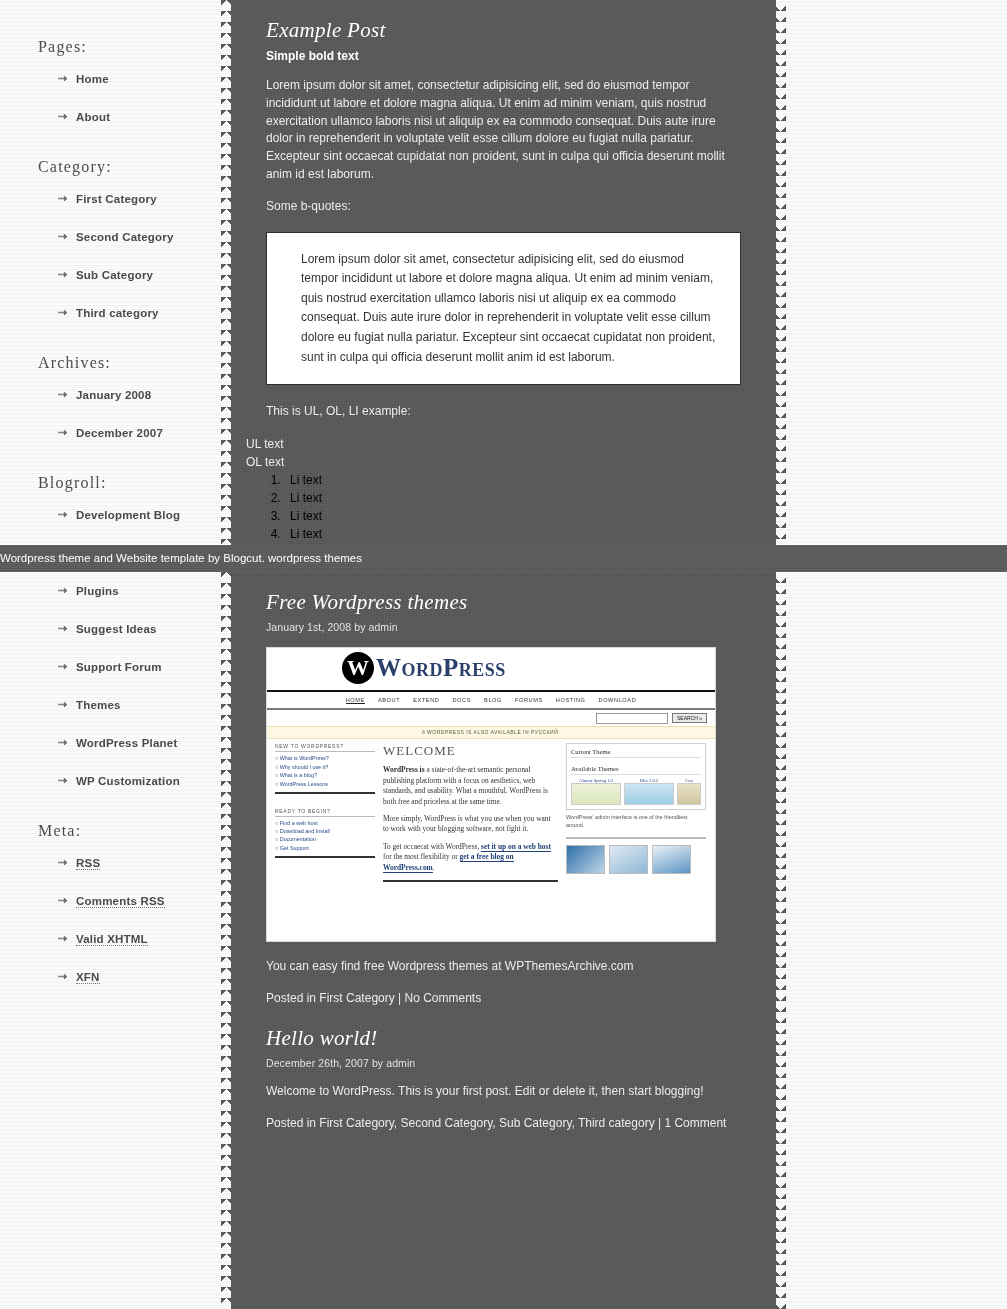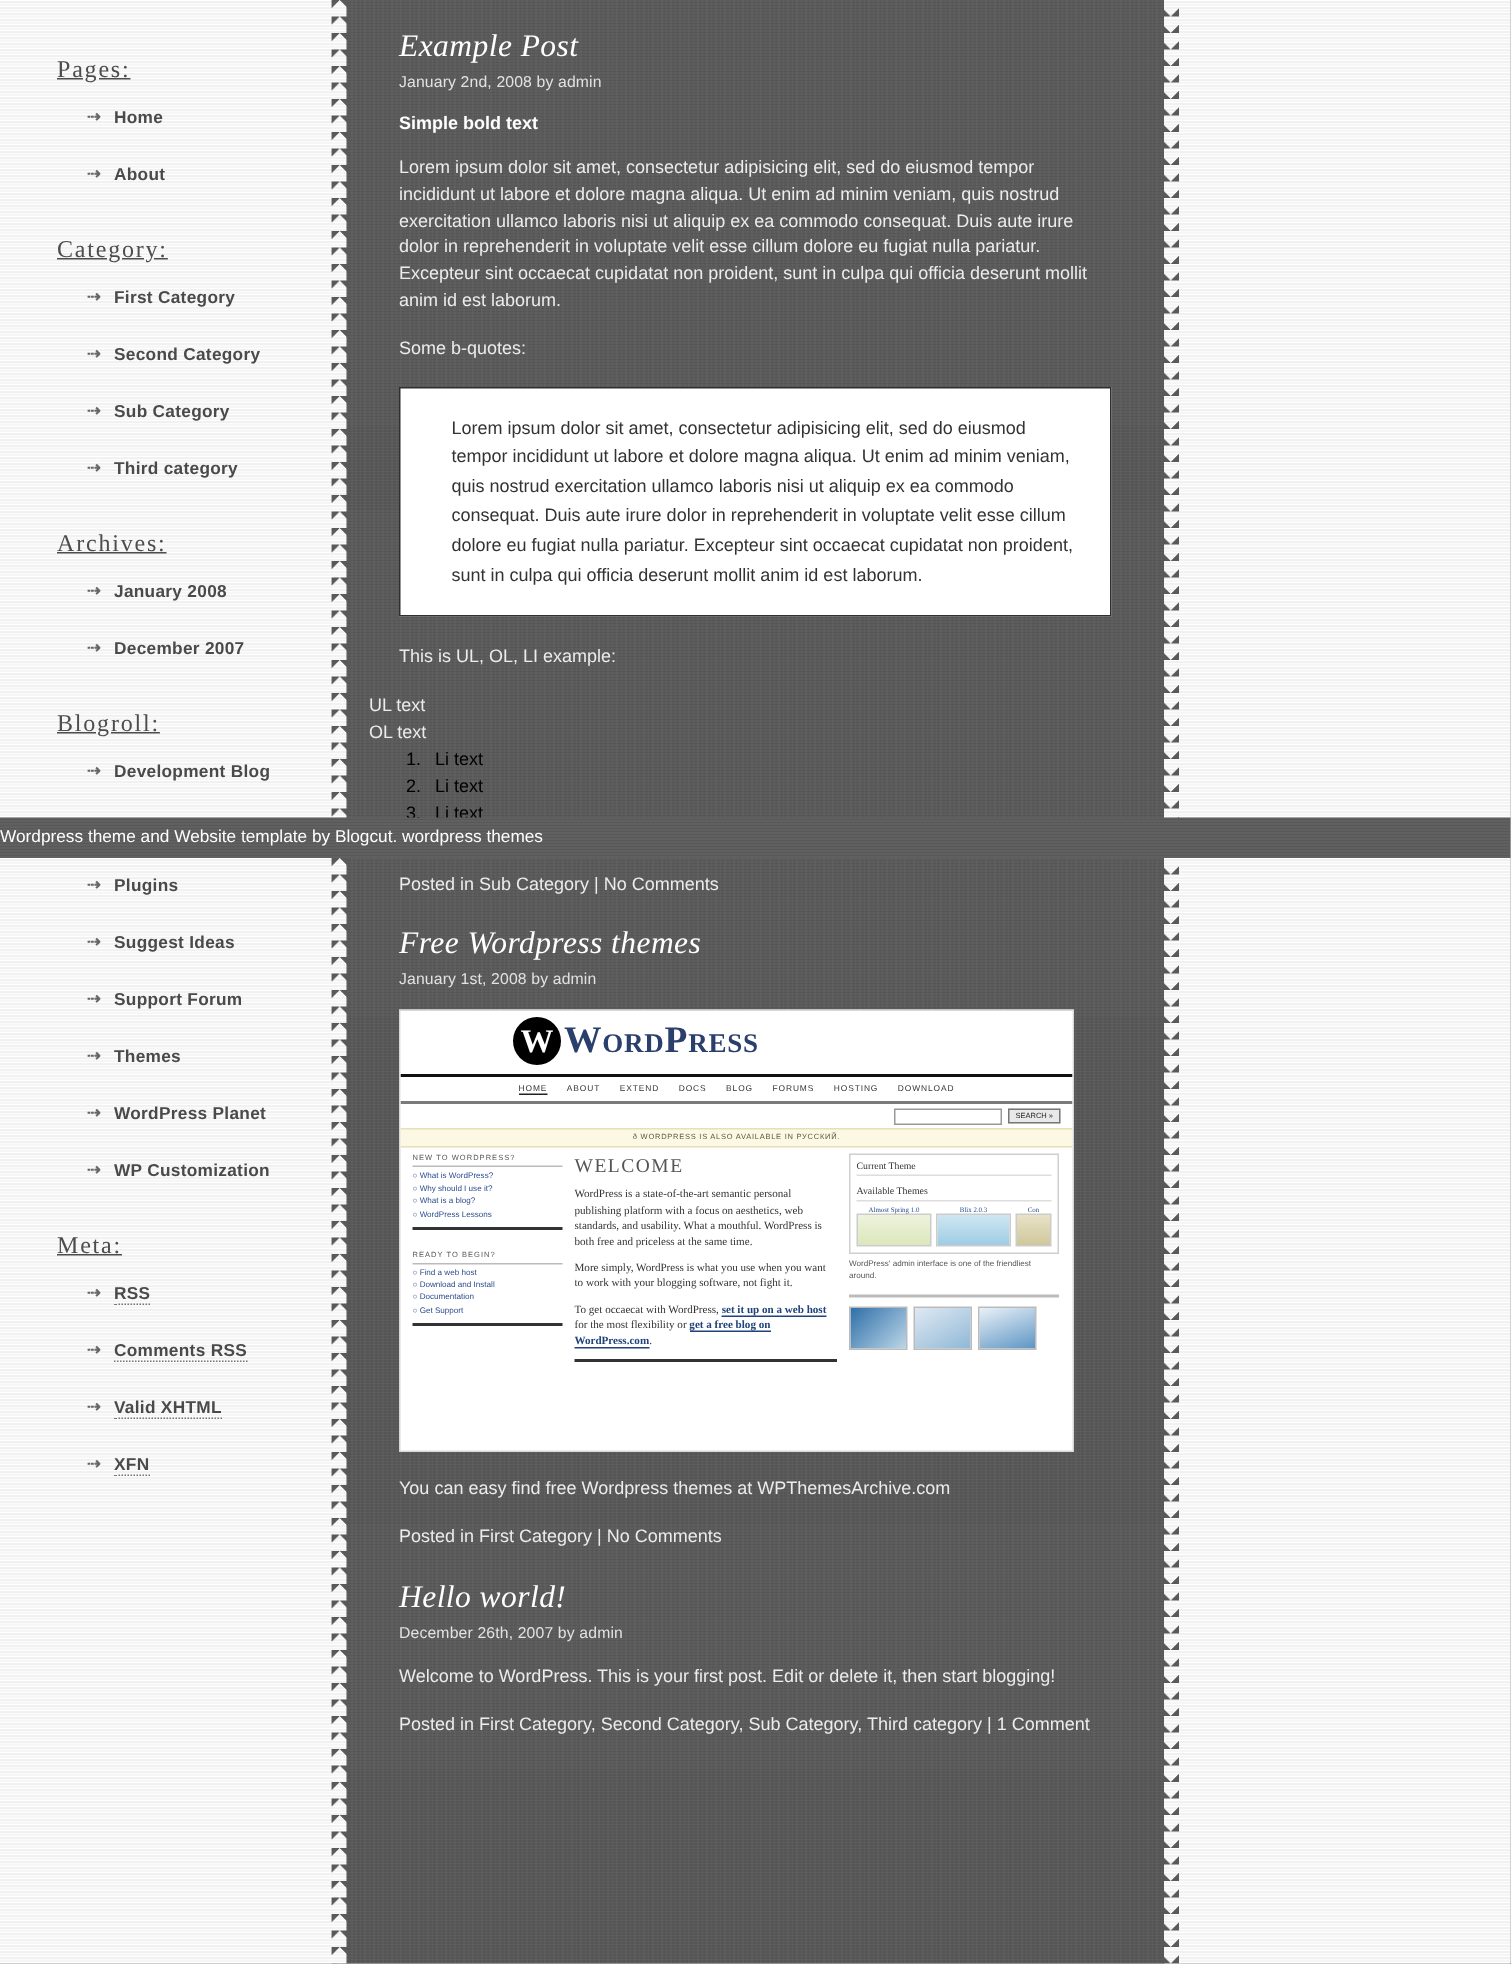--- a/index.html
+++ b/index.html
@@ -30,21 +30,21 @@
   .zig-right{left:775px;
     background-image:linear-gradient(45deg,#595959 25%,transparent 25%),
                      linear-gradient(315deg,#595959 25%,transparent 25%);
     background-size:11px 11px;background-repeat:repeat-y;}
 
   
   #sidebar{position:absolute;left:0;top:0;width:225px;padding-top:20px;z-index:2;}
   .side-head{
     font-family:"Liberation Serif", serif;
     font-size:16px;color:#4d4d4d;letter-spacing:1.2px;
-    margin:18px 0 8px 38px;font-weight:normal;text-decoration:underline;
+    margin:18px 0 8px 38px;font-weight:normal;
   }
   .side-list{list-style:none;margin:0;padding:0;}
   .side-list li{margin:0;padding:0;height:38px;}
   .side-link{
     display:block;margin-left:76px;padding-top:9px;
     font-size:11.5px;font-weight:bold;color:#4a4a4a;
     text-decoration:none;letter-spacing:.2px;position:relative;
   }
   .side-link .arw{
     position:absolute;left:-18px;top:9px;color:#666;font-size:11px;line-height:1;
@@ -104,21 +104,21 @@
   .shot-col-l{width:100px;}
   .shot-col-m{width:175px;}
   .shot-col-r{width:140px;}
   .box-title{font-family:"Liberation Sans",sans-serif;font-size:5px;letter-spacing:.7px;
              color:#555;border-bottom:1px solid #bbb;padding-bottom:2px;margin-bottom:3px;}
   .box-li{font-family:"Liberation Sans",sans-serif;font-size:5.4px;color:#2a4b8d;
           margin:2.4px 0;}
   .box-rule{border-bottom:2px solid #333;margin:5px 0 14px 0;}
   .welcome{font-size:13px;color:#555;letter-spacing:1px;margin-bottom:6px;}
   .wtext{font-size:7.4px;line-height:10.4px;color:#333;margin:0 0 7px 0;}
-  .wtext b{font-weight:normal;}
+  .wtext b{font-weight:bold;}
   .wlink{color:#21437b;font-weight:bold;border-bottom:1px solid #21437b;}
   .panel{border:1px solid #cfcfcf;padding:4px;background:#fff;}
   .panel-h{font-size:6.5px;color:#333;border-bottom:1px solid #ddd;padding-bottom:2px;
            margin-bottom:3px;}
   .mini-shot{height:60px;border:1px solid #cdcdcd;background:#fff;position:relative;overflow:hidden;}
   .mini-bar{height:12px;background:#2b7fc4;margin:3px;border-radius:1px;}
   .mini-line{height:2px;background:#dfe6ea;margin:2.4px 4px;}
   .mini-side{position:absolute;right:3px;top:18px;width:18px;bottom:3px;background:#f0f3f5;}
   .sub-h{font-size:6.6px;color:#333;border-bottom:1px solid #ddd;padding:3px 0 2px;margin:4px 0 3px;}
   .themes-row{display:flex;gap:3px;}
@@ -286,21 +286,20 @@
         <span class="lbl">XFN</span>
       </a>
     </li>
   </ul>
 </div>
 
 <div id="main">
 
   <div class="post">
     <h2 class="post-title">Example Post</h2>
-    <div class="post-meta">January 2nd, 2008 by admin</div>
     <p class="p-bold">Simple bold text</p>
     <p class="para">Lorem ipsum dolor sit amet, consectetur adipisicing elit, sed do eiusmod tempor incididunt ut labore et dolore magna aliqua. Ut enim ad minim veniam, quis nostrud exercitation ullamco laboris nisi ut aliquip ex ea commodo consequat. Duis aute irure dolor in reprehenderit in voluptate velit esse cillum dolore eu fugiat nulla pariatur. Excepteur sint occaecat cupidatat non proident, sunt in culpa qui officia deserunt mollit anim id est laborum.</p>
     <p class="para">Some b-quotes:</p>
     <blockquote class="bq">
       <p>Lorem ipsum dolor sit amet, consectetur adipisicing elit, sed do eiusmod tempor incididunt ut labore et dolore magna aliqua. Ut enim ad minim veniam, quis nostrud exercitation ullamco laboris nisi ut aliquip ex ea commodo consequat. Duis aute irure dolor in reprehenderit in voluptate velit esse cillum dolore eu fugiat nulla pariatur. Excepteur sint occaecat cupidatat non proident, sunt in culpa qui officia deserunt mollit anim id est laborum.</p>
     </blockquote>
     <p class="para">This is UL, OL, LI example:</p>
     <ul class="flatlist">
       <li>UL text</li>
       <li>OL text</li>

